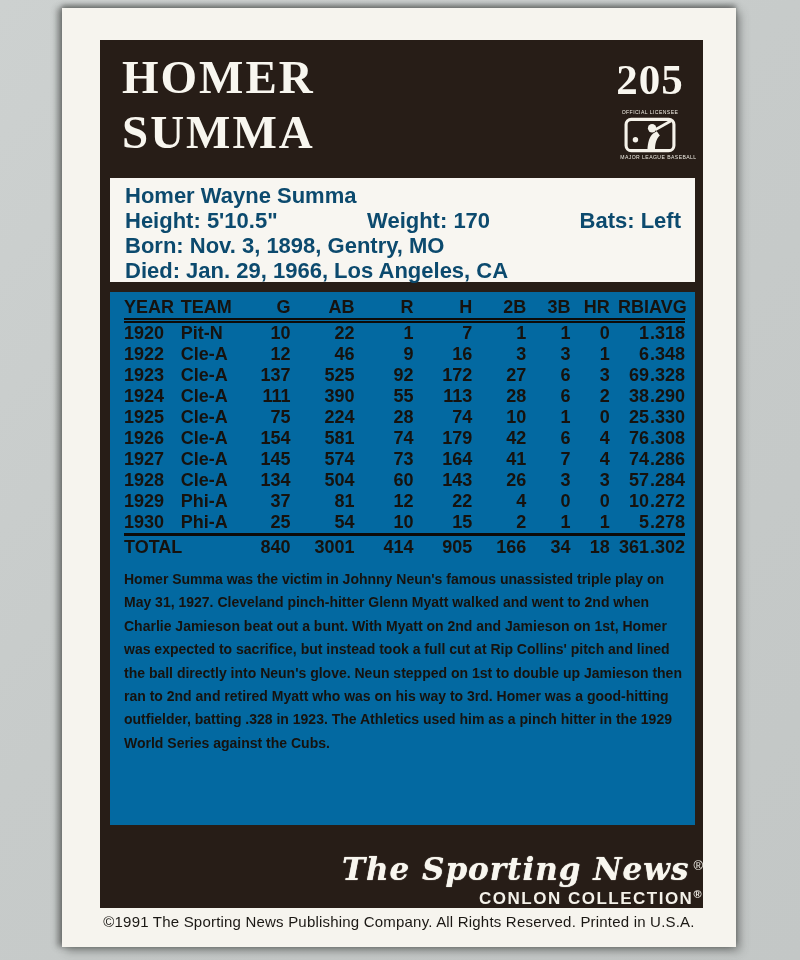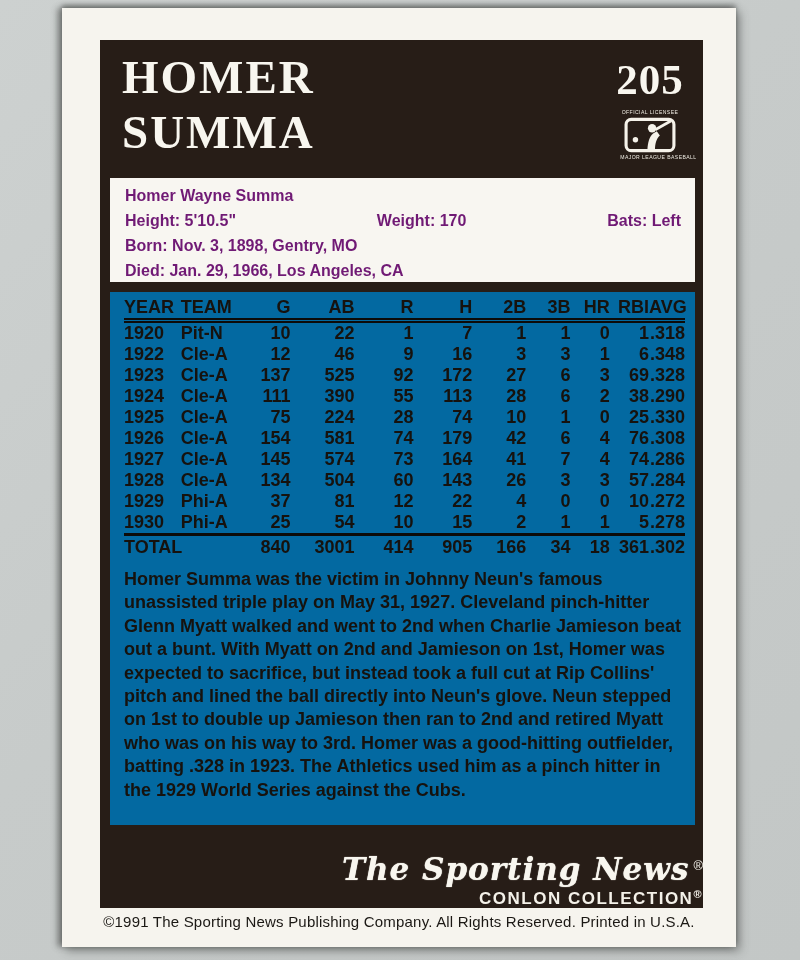--- a/index.html
+++ b/index.html
@@ -39,23 +39,23 @@
   .mlb-badge { margin-top: 7px; width: 70px; text-align: center; }
   .badge-micro {
     font-size: 6px; line-height: 7px; letter-spacing: .5px;
     color: #efece3; white-space: nowrap; transform: scale(.85); transform-origin: center;
   }
   .mlb-badge svg { display: block; margin: 1px auto; }
 
   
   .bio-box {
     position: absolute; left: 10px; top: 138px; width: 585px; height: 104px;
-    background: #f8f6f1; color: #701a75;
+    background: #f8f6f1; color: #0c4a6e;
     box-sizing: border-box; padding: 5px 12px 0 15px;
-    font-weight: bold; font-size: 16px; line-height: 25px;
+    font-weight: bold; font-size: 22px; line-height: 25px;
   }
   .vitals { display: flex; justify-content: space-between; padding-right: 2px; }
 
   .stats-box {
     position: absolute; left: 10px; top: 252px; width: 585px; height: 533px;
     background: #0369a1; color: #16120e;
     box-sizing: border-box; padding: 5px 10px 0 14px;
     overflow: hidden;
   }
   table.stats { width: 100%; border-collapse: collapse; table-layout: fixed; }
@@ -63,21 +63,21 @@
     font-weight: bold; font-size: 18px; line-height: 21px; padding: 0;
     white-space: nowrap; overflow: visible;
   }
   table.stats th { border-bottom: 5px double #0d0b09; }
   .left { text-align: left; }
   .num  { text-align: right; }
   tr.total-row td { border-top: 3px solid #0d0b09; padding-top: 1px; }
 
   .bio-text {
     margin: 10px 0 0 0;
-    font-weight: bold; font-size: 18px; line-height: 23.4px;
+    font-weight: bold; font-size: 14px; line-height: 23.4px;
     letter-spacing: 0; color: #16120e;
   }
 
   
   .footer-logo { position: absolute; left: 0; right: 0; top: 812px; text-align: right; }
   .brand-line { color: #f8f6ef; }
   .brand {
     font-family: "DejaVu Serif", serif; font-style: italic; font-weight: bold;
     font-size: 31px; line-height: 34px; letter-spacing: 1px;
     text-shadow: 0 0 1px #f8f6ef;

